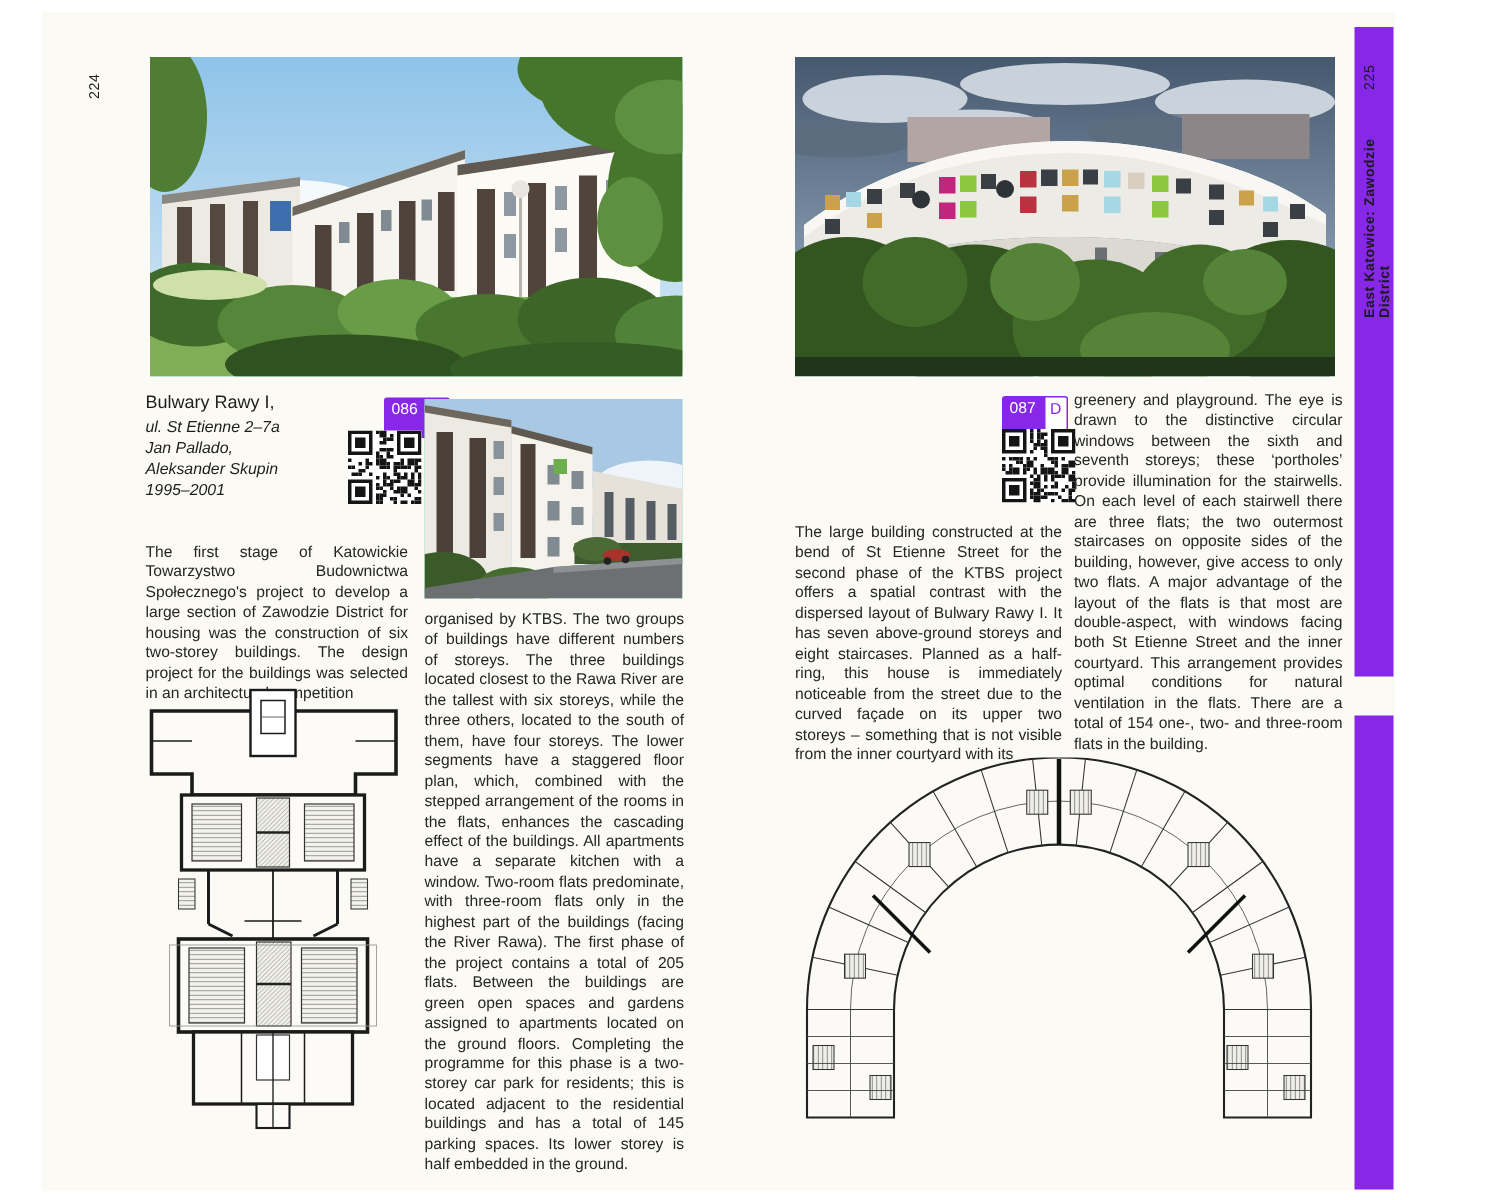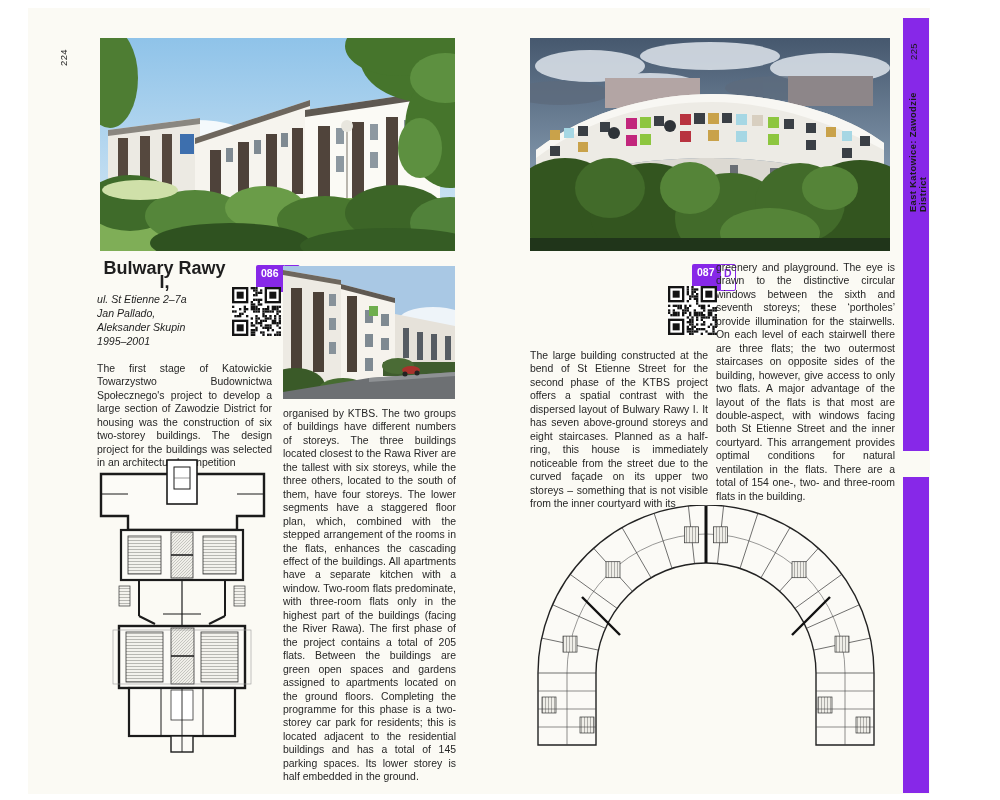--- a/index.html
+++ b/index.html
@@ -5,26 +5,26 @@
   html,body{margin:0;padding:0;background:#ffffff;}
   .canvas{position:relative;width:1000px;height:800px;background:#ffffff;overflow:hidden;
           font-family:"Liberation Sans",sans-serif;color:#1e1e1e;}
   .page-bg{position:absolute;left:28px;top:8px;width:902px;height:786px;background:#fbfaf4;}
   .abs{position:absolute;}
   .vtext{writing-mode:vertical-rl;transform:rotate(180deg);font-size:9.5px;font-weight:bold;
          letter-spacing:.4px;color:#1a1a1a;}
   .pageno{font-weight:normal;font-size:9.5px;}
   .photo{position:absolute;overflow:hidden;background:#9db;}
   .photo svg{display:block;}
-  .entry-head .t{font-size:18px;font-weight:bold;line-height:14px;text-align:center;}
+  .entry-head .t{font-size:12px;font-weight:normal;line-height:14px;}
   .entry-head .m{font-size:10.6px;line-height:14px;font-style:italic;}
   .entry-head .it{}
   .entry-head .gap{height:3px;}
   .para{font-size:10.45px;line-height:13.45px;text-align:justify;color:#262626;}
-  .badge{position:absolute;height:27px;display:flex;font-size:10.5px;font-weight:bold;line-height:17px;padding-left:24px;}
+  .badge{position:absolute;height:27px;display:flex;font-size:10.5px;font-weight:normal;line-height:17px;padding-left:24px;}
   .badge .num{background:#8728e8;color:#fff;padding:0 5px;border-radius:2px 0 0 2px;}
   .badge .let{background:#fdfdfb;color:#8728e8;border:1.5px solid #8728e8;padding:0 3.5px;
               border-radius:0 2px 2px 0;box-sizing:border-box;}
   .qr{position:absolute;width:49px;height:49px;background:#fff;}
   .tabseg{position:absolute;left:903px;width:26px;background:#8728e8;}
   .chapter{position:absolute;left:901px;width:30px;text-align:center;color:#8728e8;
            font-size:12.5px;font-weight:bold;margin-left:21px;}
   .plan svg{display:block;}
 </style>
 </head>
@@ -479,21 +479,21 @@
 
       <ellipse cx="128" cy="104" rx="9" ry="4" fill="#a8322c"></ellipse>
       <circle cx="122" cy="108" r="2.5" fill="#222"></circle>
         <circle cx="134" cy="107" r="2.5" fill="#222"></circle>
     </svg>
   </div>
 
   <div class="abs para" style="left:283px;top:407px;width:173px;">organised by KTBS. The two groups of buildings have different numbers of storeys. The three buildings located closest to the Rawa River are the tallest with six storeys, while the three others, located to the south of them, have four storeys. The lower segments have a staggered floor plan, which, combined with the stepped arrangement of the rooms in the flats, enhances the cascading effect of the buildings. All apartments have a separate kitchen with a window. Two-room flats predominate, with three-room flats only in the highest part of the buildings (facing the River Rawa). The first phase of the project contains a total of 205 flats. Between the buildings are green open spaces and gardens assigned to apartments located on the ground floors. Completing the programme for this phase is a two-storey car park for residents; this is located adjacent to the residential buildings and has a total of 145 parking spaces. Its lower storey is half embedded in the ground.</div>
 
 
-  <div class="badge" style="left:668px;top:264px;text-align:center;">
+  <div class="badge" style="left:644px;top:264px;text-align:center;">
     <span class="num">087</span>
     <span class="let">D</span>
   </div>
   <div class="qr" style="left:668px;top:286px;"><svg width="49" height="49" xmlns="http://www.w3.org/2000/svg">
         <rect x="18.666666666666668" y="0" width="2.3333333333333335" height="2.3333333333333335" fill="#141414"></rect>
         <rect x="23.333333333333336" y="0" width="2.3333333333333335" height="2.3333333333333335" fill="#141414"></rect>
         <rect x="18.666666666666668" y="2.3333333333333335" width="2.3333333333333335" height="2.3333333333333335" fill="#141414"></rect>
         <rect x="23.333333333333336" y="2.3333333333333335" width="2.3333333333333335" height="2.3333333333333335" fill="#141414"></rect>
         <rect x="25.666666666666668" y="2.3333333333333335" width="2.3333333333333335" height="2.3333333333333335" fill="#141414"></rect>
         <rect x="28" y="2.3333333333333335" width="2.3333333333333335" height="2.3333333333333335" fill="#141414"></rect>

